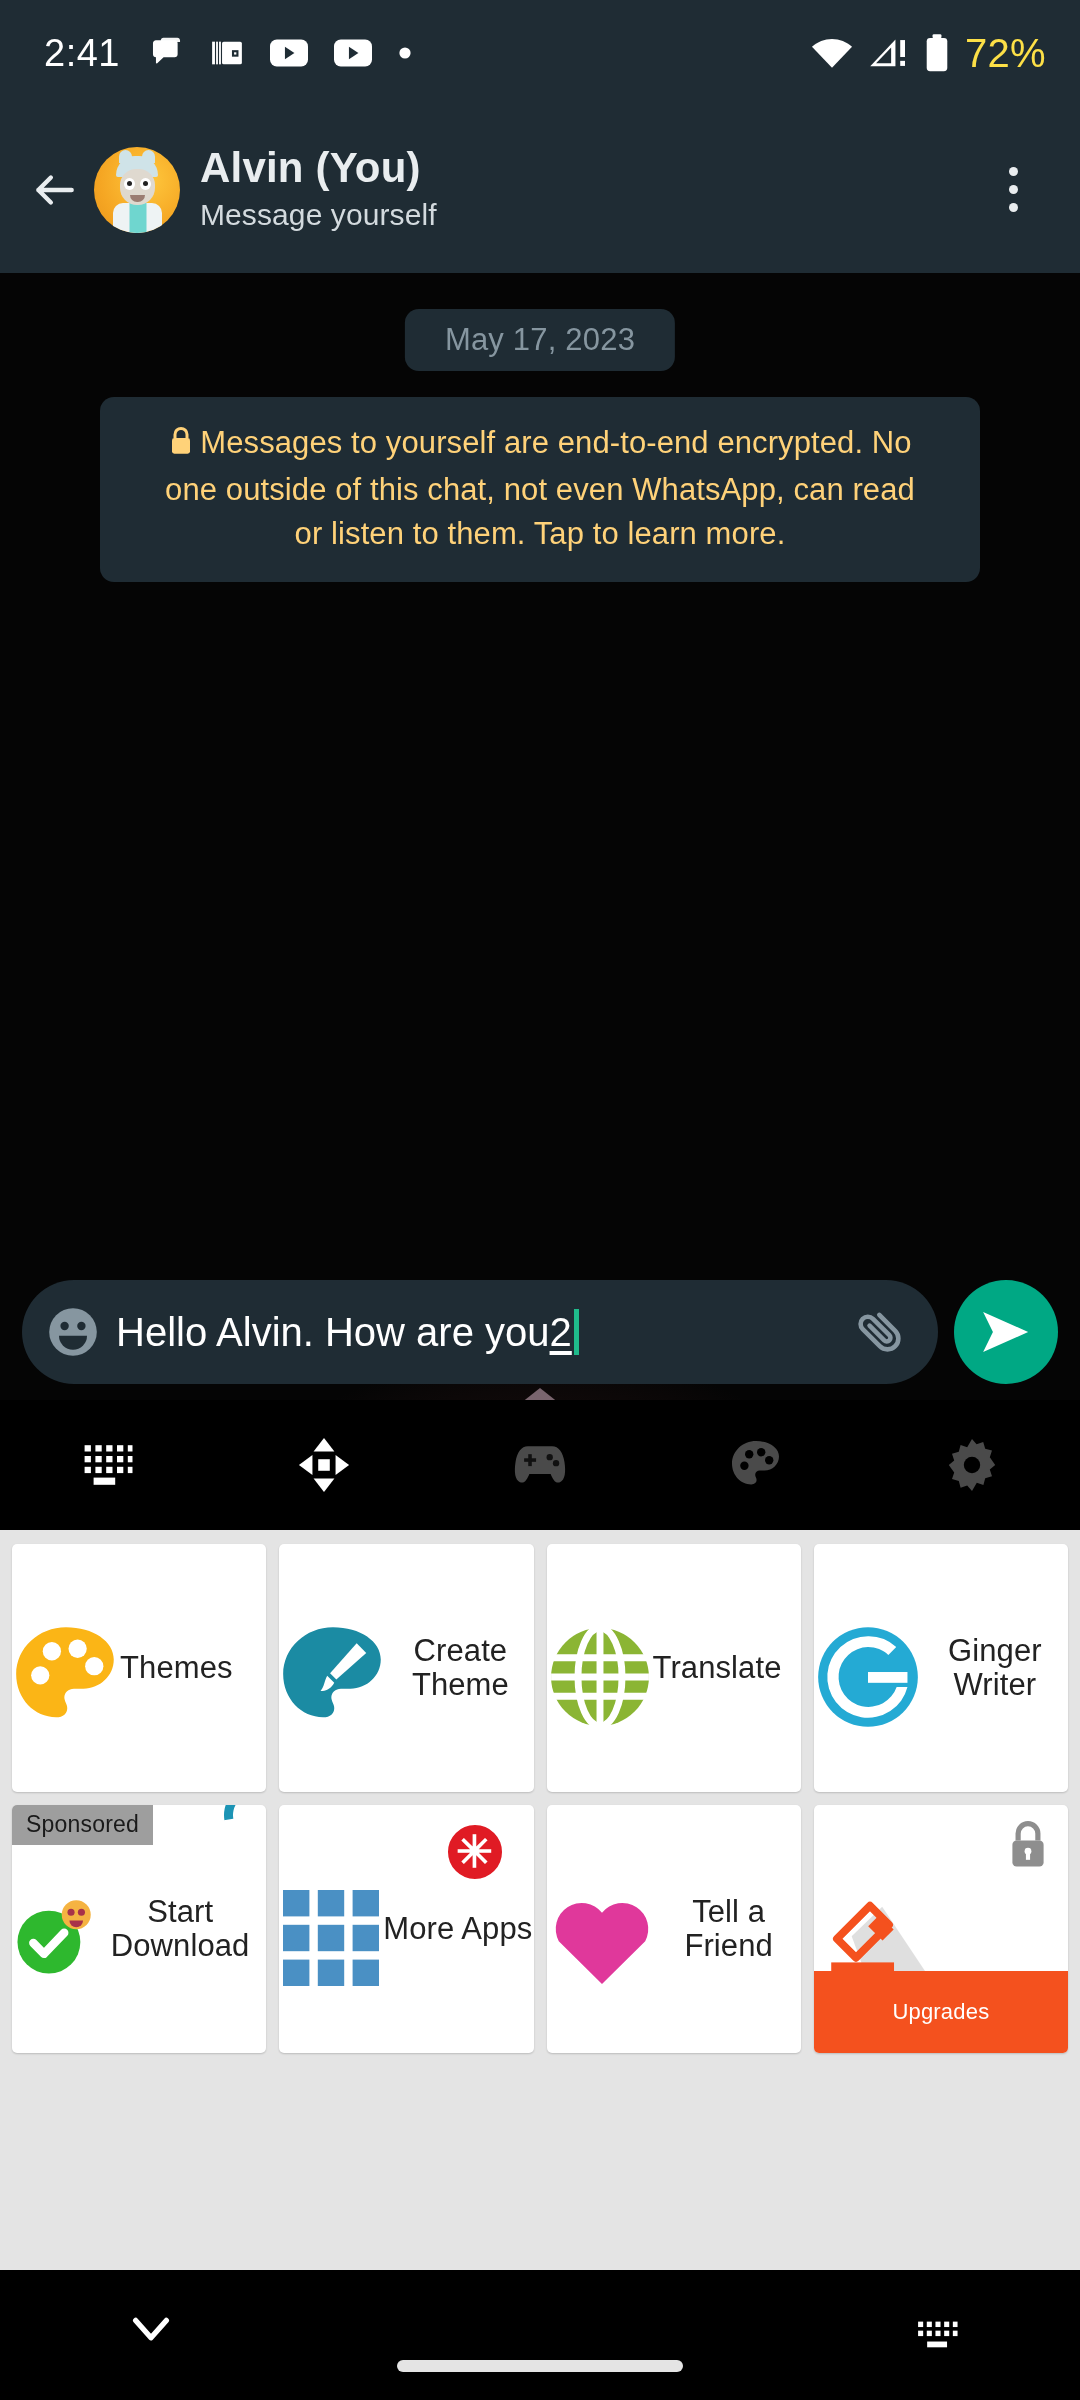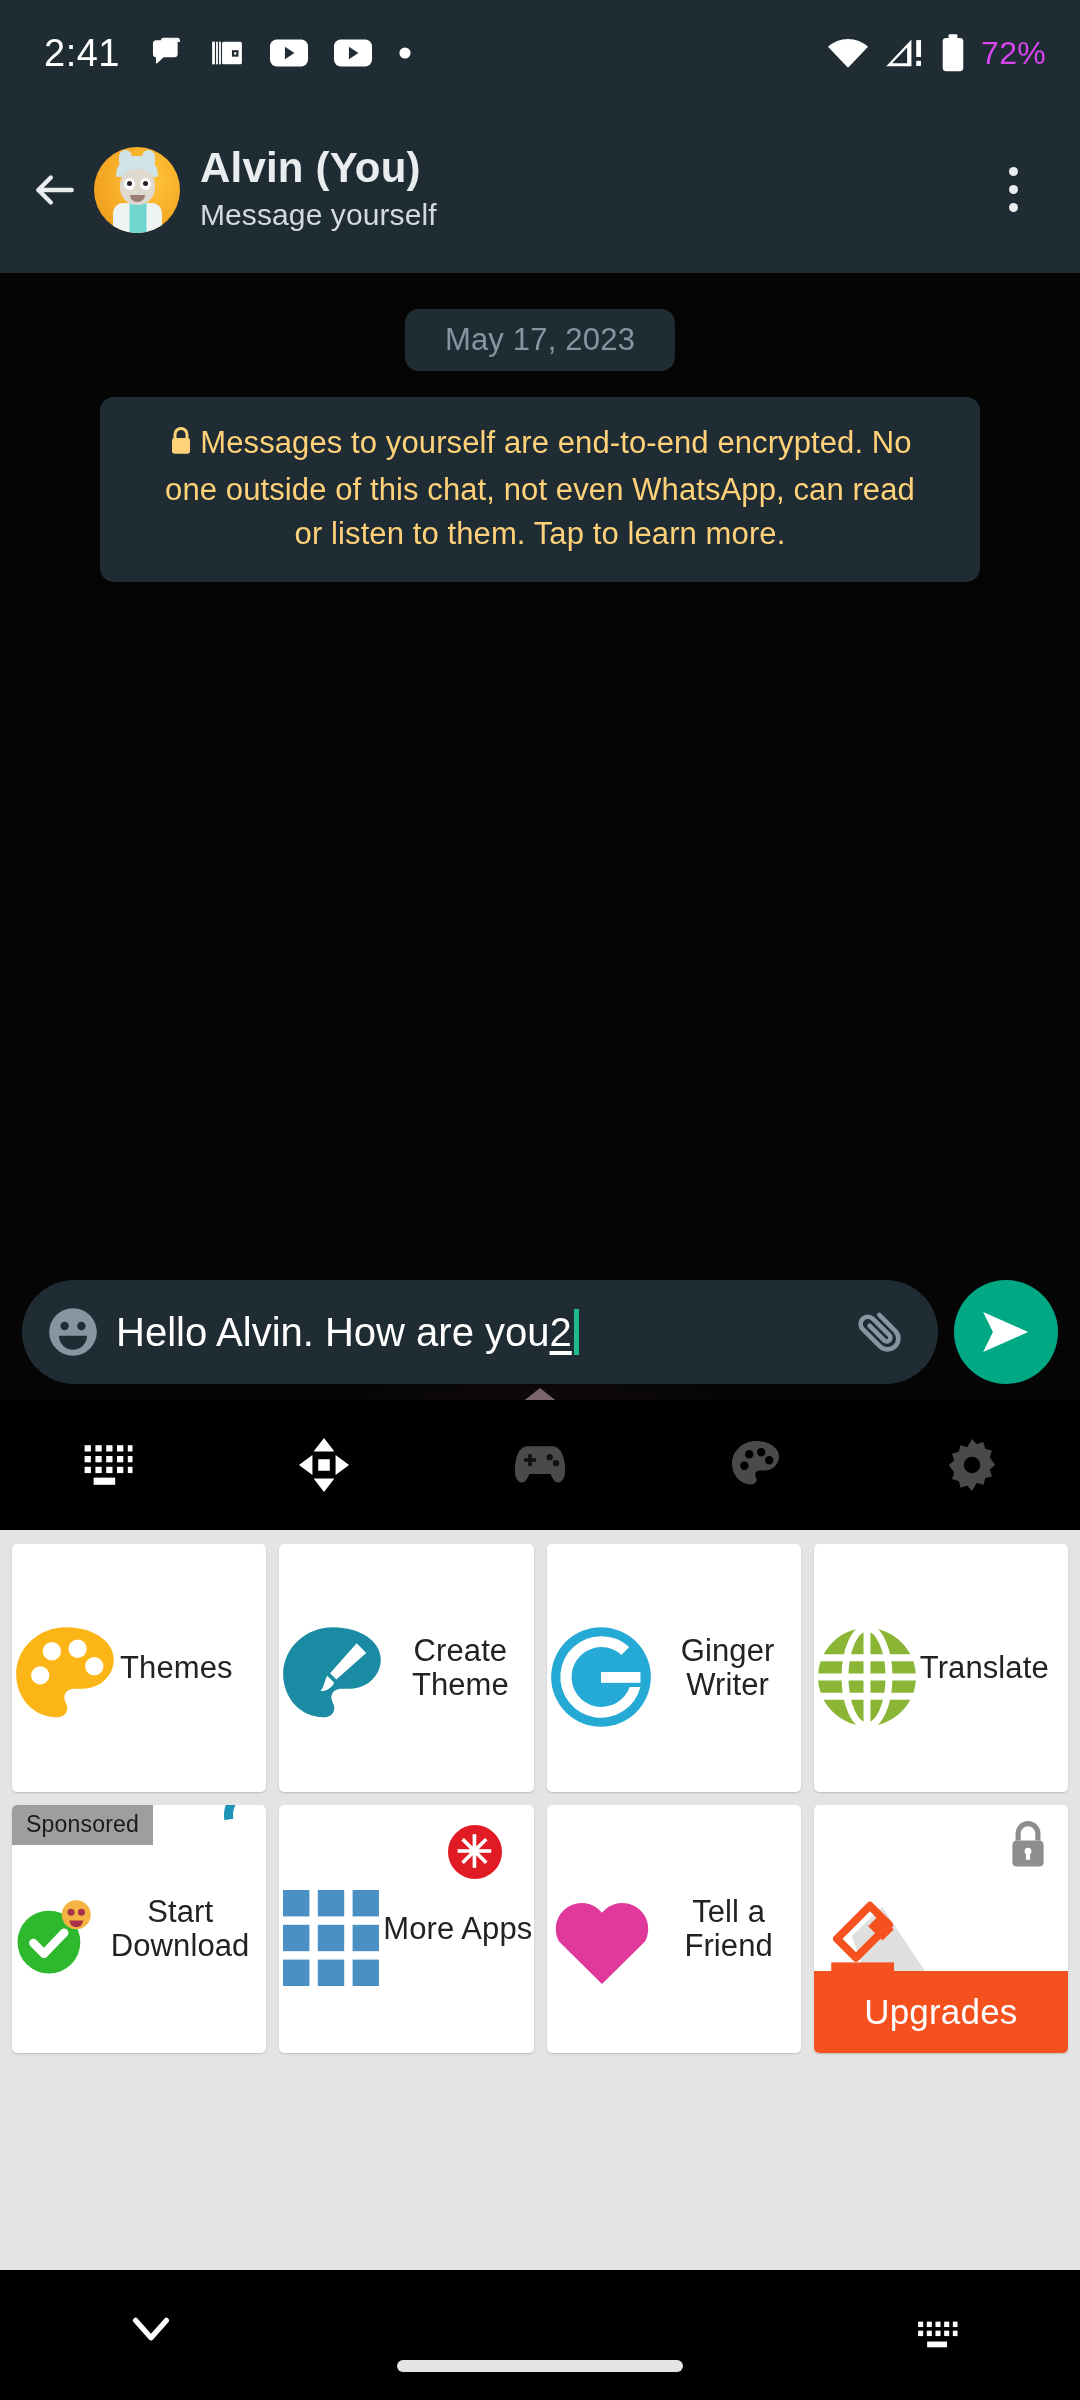--- a/index.html
+++ b/index.html
@@ -18,21 +18,21 @@
     display:flex; align-items:center;
     padding:0 34px 0 44px;
   }
   .sb-clock {
     color:#fff; font-size:38px; letter-spacing:.5px;
     font-weight:400;
   }
   .sb-notifs { display:flex; align-items:center; gap:26px; margin-left:30px; }
   .sb-spacer { flex:1; }
   .sb-right { display:flex; align-items:center; gap:16px; }
-  .sb-batt-text { color:#d946ef; font-size:32px; letter-spacing:.3px; }
+  .sb-batt-text { color:#fde047; font-size:40px; letter-spacing:.3px; }
   .ico { display:block; }
 
   
   .appbar {
     position:absolute; top:106px; left:0; width:1080px; height:167px;
     background:#1f2c34;
     display:flex; align-items:center;
     padding:0 30px 0 18px;
   }
   .back-btn { width:74px; height:74px; display:flex; align-items:center; justify-content:center; }
@@ -163,21 +163,21 @@
   .badge-red {
     position:absolute; top:16px; right:28px; width:62px; height:62px;
     border-radius:50%; background:#e01b24; border:4px solid #fff;
     display:flex; align-items:center; justify-content:center;
     color:#fff; font-size:44px; line-height:1; font-weight:700;
   }
   .lock-badge { position:absolute; top:14px; right:18px; }
   .upg-banner {
     position:absolute; bottom:0; left:0; width:100%; height:82px;
     background:#f4511e; display:flex; align-items:center; justify-content:center;
-    color:#fff; font-size:35px; letter-spacing:.2px;
+    color:#fff; font-size:22px; letter-spacing:.2px;
   }
 
   
   .navbar {
     position:absolute; bottom:0; left:0; width:1080px; height:130px;
     background:#000; display:flex; align-items:center;
   }
   .nav-left { position:absolute; left:128px; top:42px; }
   .nav-pill {
     position:absolute; left:50%; transform:translateX(-50%); bottom:28px;
@@ -429,43 +429,43 @@
           <path fill="#1b8ba3" d="M13 1C6.4 1 1 6 1 12.3c0 6 4.4 10.4 9.6 10.4 1.8 0 2.7-1 2.7-2.2 0-1-.7-1.6-.7-2.6 0-1.2 1-2.1 2.3-2.1h2.3c4 0 7.3-3.1 7.3-7C24.5 4.4 19.6 1 13 1z"></path>
           <path fill="#fff" d="M18.7 4.9l2.3 2.3-7.2 6.4-1.5-1.5z"></path>
           <path fill="#fff" d="M11.6 12.7l1.7 1.7c-.7 1.3-2 2.2-3.3 1.9.9-.9.9-2.4 1.6-3.6z"></path>
         </svg>
       </div>
       <div class="tile-label">Create Theme</div>
     </div>
 
     <div class="tile">
       <div class="tile-icon">
-        <svg class="ico" width="108" height="108" viewBox="0 0 26 26">
-          <circle cx="13" cy="13" r="12" fill="#24aad4"></circle>
-          <path fill="#fff" d="M13 3.2a9.8 9.8 0 1 0 9.5 12.2h-2.6A7.2 7.2 0 1 1 13 5.8c1.9 0 3.6.7 4.9 1.9l1.9-1.9A9.7 9.7 0 0 0 13 3.2z"></path>
-          <rect x="13" y="11.8" width="9.5" height="2.6" fill="#fff"></rect>
-        </svg>
-      </div>
-      <div class="tile-label">Ginger Writer</div>
-    </div>
-
-    <div class="tile">
-      <div class="tile-icon">
         <svg class="ico" width="106" height="106" viewBox="0 0 26 26">
           <circle cx="13" cy="13" r="12" fill="#8bb534"></circle>
           <g fill="none" stroke="#fff" stroke-width="1.7">
             <ellipse cx="13" cy="13" rx="5.4" ry="12"></ellipse>
             <line x1="1" y1="8.3" x2="25" y2="8.3"></line>
             <line x1="1" y1="13" x2="25" y2="13"></line>
             <line x1="1" y1="17.7" x2="25" y2="17.7"></line>
             <line x1="13" y1="1" x2="13" y2="25"></line>
           </g>
         </svg>
       </div>
       <div class="tile-label">Translate</div>
+    </div>
+
+    <div class="tile">
+      <div class="tile-icon">
+        <svg class="ico" width="108" height="108" viewBox="0 0 26 26">
+          <circle cx="13" cy="13" r="12" fill="#24aad4"></circle>
+          <path fill="#fff" d="M13 3.2a9.8 9.8 0 1 0 9.5 12.2h-2.6A7.2 7.2 0 1 1 13 5.8c1.9 0 3.6.7 4.9 1.9l1.9-1.9A9.7 9.7 0 0 0 13 3.2z"></path>
+          <rect x="13" y="11.8" width="9.5" height="2.6" fill="#fff"></rect>
+        </svg>
+      </div>
+      <div class="tile-label">Ginger Writer</div>
     </div>
 
   </div>
 
   <div class="grid-row">
 
     <div class="tile">
       <div class="spinner-arc"></div>
       <div class="sponsored-badge">Sponsored</div>
       <div class="tile-icon">

